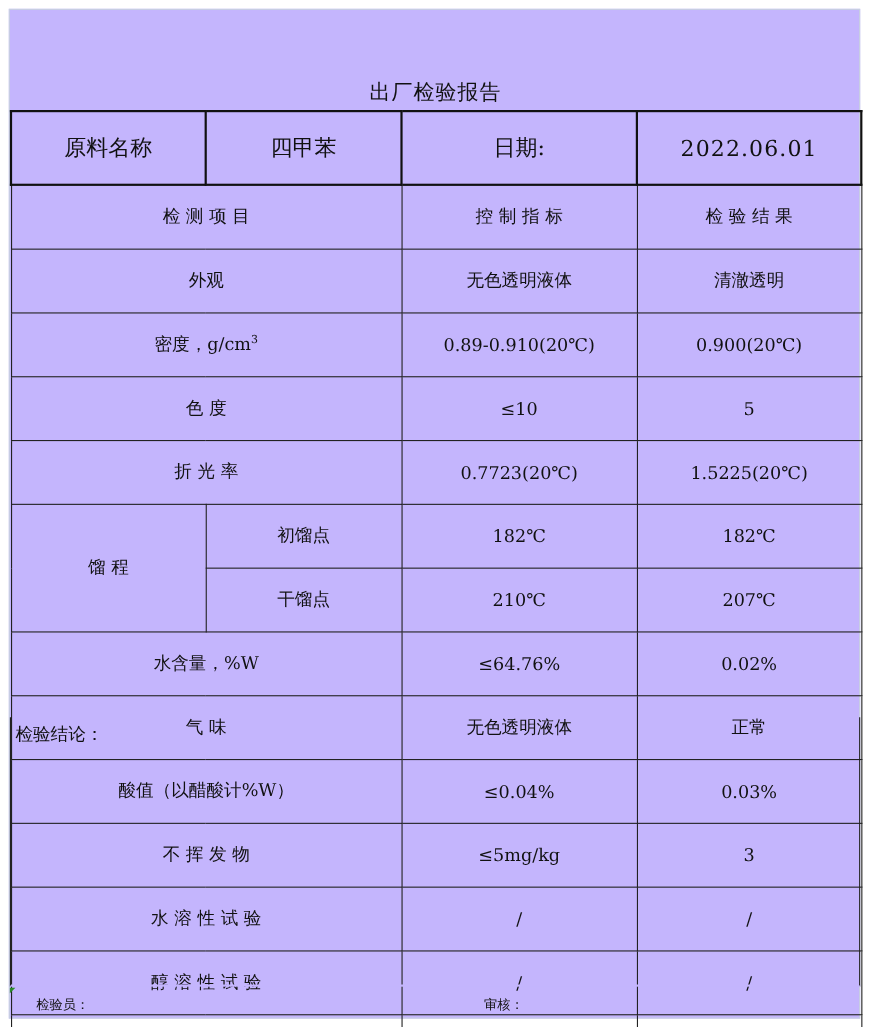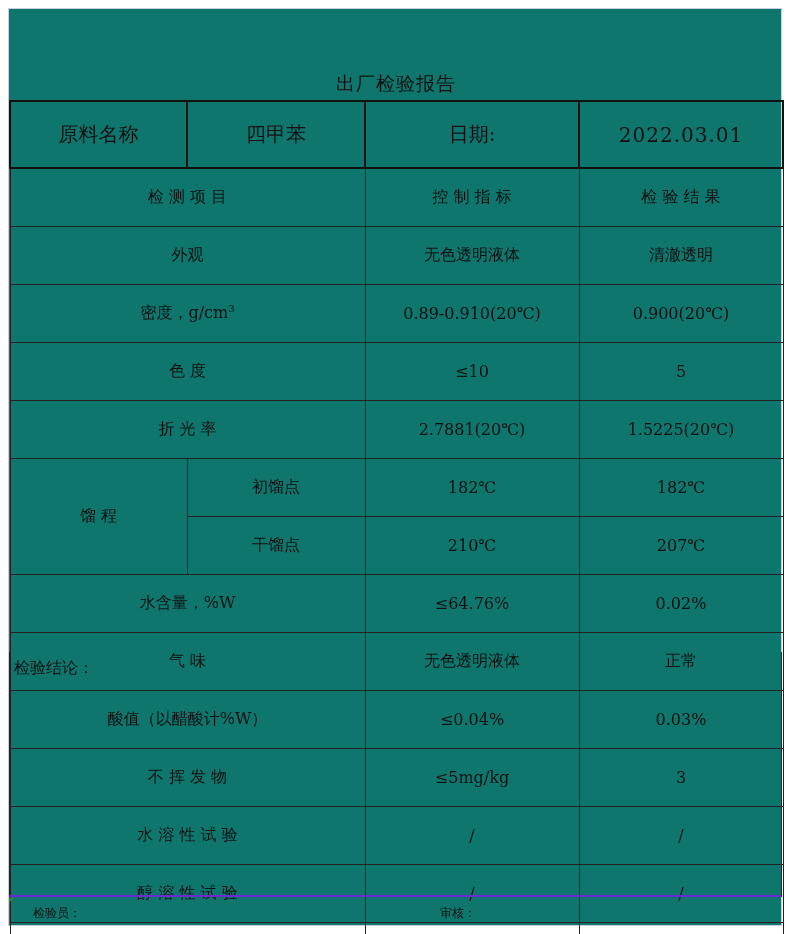--- a/index.html
+++ b/index.html
@@ -1,29 +1,29 @@
 <!DOCTYPE html>
 <html><head>
 <meta charset="utf-8">
 <style>
   html, body { margin: 0; padding: 0; background: #ffffff; }
   body { width: 790px; height: 934px; position: relative; overflow: hidden;
          font-family: "DejaVu Serif", "Liberation Serif", serif; color: #111; }
   .sheet { position: absolute; left: 8px; top: 8px; width: 774px; height: 918px;
-           border: 1px solid #c8d0e0; box-sizing: border-box; background: #0f766e; }
+           border: 1px solid #c8d0e0; box-sizing: border-box; background: #c4b5fd; }
   .title { position: absolute; left: 0; top: 62px; width: 774px; text-align: center;
            font-size: 19px; letter-spacing: 1px; }
   table { position: absolute; left: 0px; top: 91px; border-collapse: collapse;
           table-layout: fixed; width: 773px; }
   td { border: 1px solid #222; text-align: center; vertical-align: middle;
        font-size: 16px; height: 33px; padding: 12px; white-space: nowrap; }
   tr.head td { height: 41px; font-size: 20px; border: 2px solid #111; }
   tr.head td.date-val { font-size: 20px; letter-spacing: 1px; }
   .conclusion { position: absolute; left: 0; top: 643px; width: 773px; height: 245px;
-                border: 1px solid #222; border-top: none; border-bottom: 2px solid #6d28d9;
+                border: 1px solid #222; border-top: none; border-bottom: 2px solid #c4b5fd;
                 box-sizing: border-box; }
   .conclusion-label { position: absolute; left: 4px; top: 6px; font-size: 16px; }
   .footer { position: absolute; top: 896px; font-size: 12px; }
   .corner-mark { position: absolute; left: 0; top: 889px; width: 0; height: 0;
                  border-top: 5px solid #2a8a2a; border-right: 5px solid transparent; }
   sup { font-size: 10px; }
 </style>
 </head>
 <body>
 
@@ -35,21 +35,21 @@
       <col style="width:177px">
         <col style="width:178px">
         <col style="width:214px">
         <col style="width:204px">
     </colgroup>
     <tbody>
         <tr class="head">
       <td>原料名称</td>
       <td>四甲苯</td>
       <td>日期:</td>
-      <td class="date-val">2022.03.01</td>
+      <td class="date-val">2022.06.01</td>
     </tr>
     <tr>
       <td colspan="2">检 测 项 目</td>
       <td>控 制 指 标</td>
       <td>检 验 结 果</td>
     </tr>
     <tr>
       <td colspan="2">外观</td>
       <td>无色透明液体</td>
       <td>清澈透明</td>
@@ -59,21 +59,21 @@
       <td>0.89-0.910(20℃)</td>
       <td>0.900(20℃)</td>
     </tr>
     <tr>
       <td colspan="2">色 度</td>
       <td>≤10</td>
       <td>5</td>
     </tr>
     <tr>
       <td colspan="2">折 光 率</td>
-      <td>2.7881(20℃)</td>
+      <td>0.7723(20℃)</td>
       <td>1.5225(20℃)</td>
     </tr>
     <tr>
       <td rowspan="2">馏 程</td>
       <td>初馏点</td>
       <td>182℃</td>
       <td>182℃</td>
     </tr>
     <tr>
       <td>干馏点</td>

